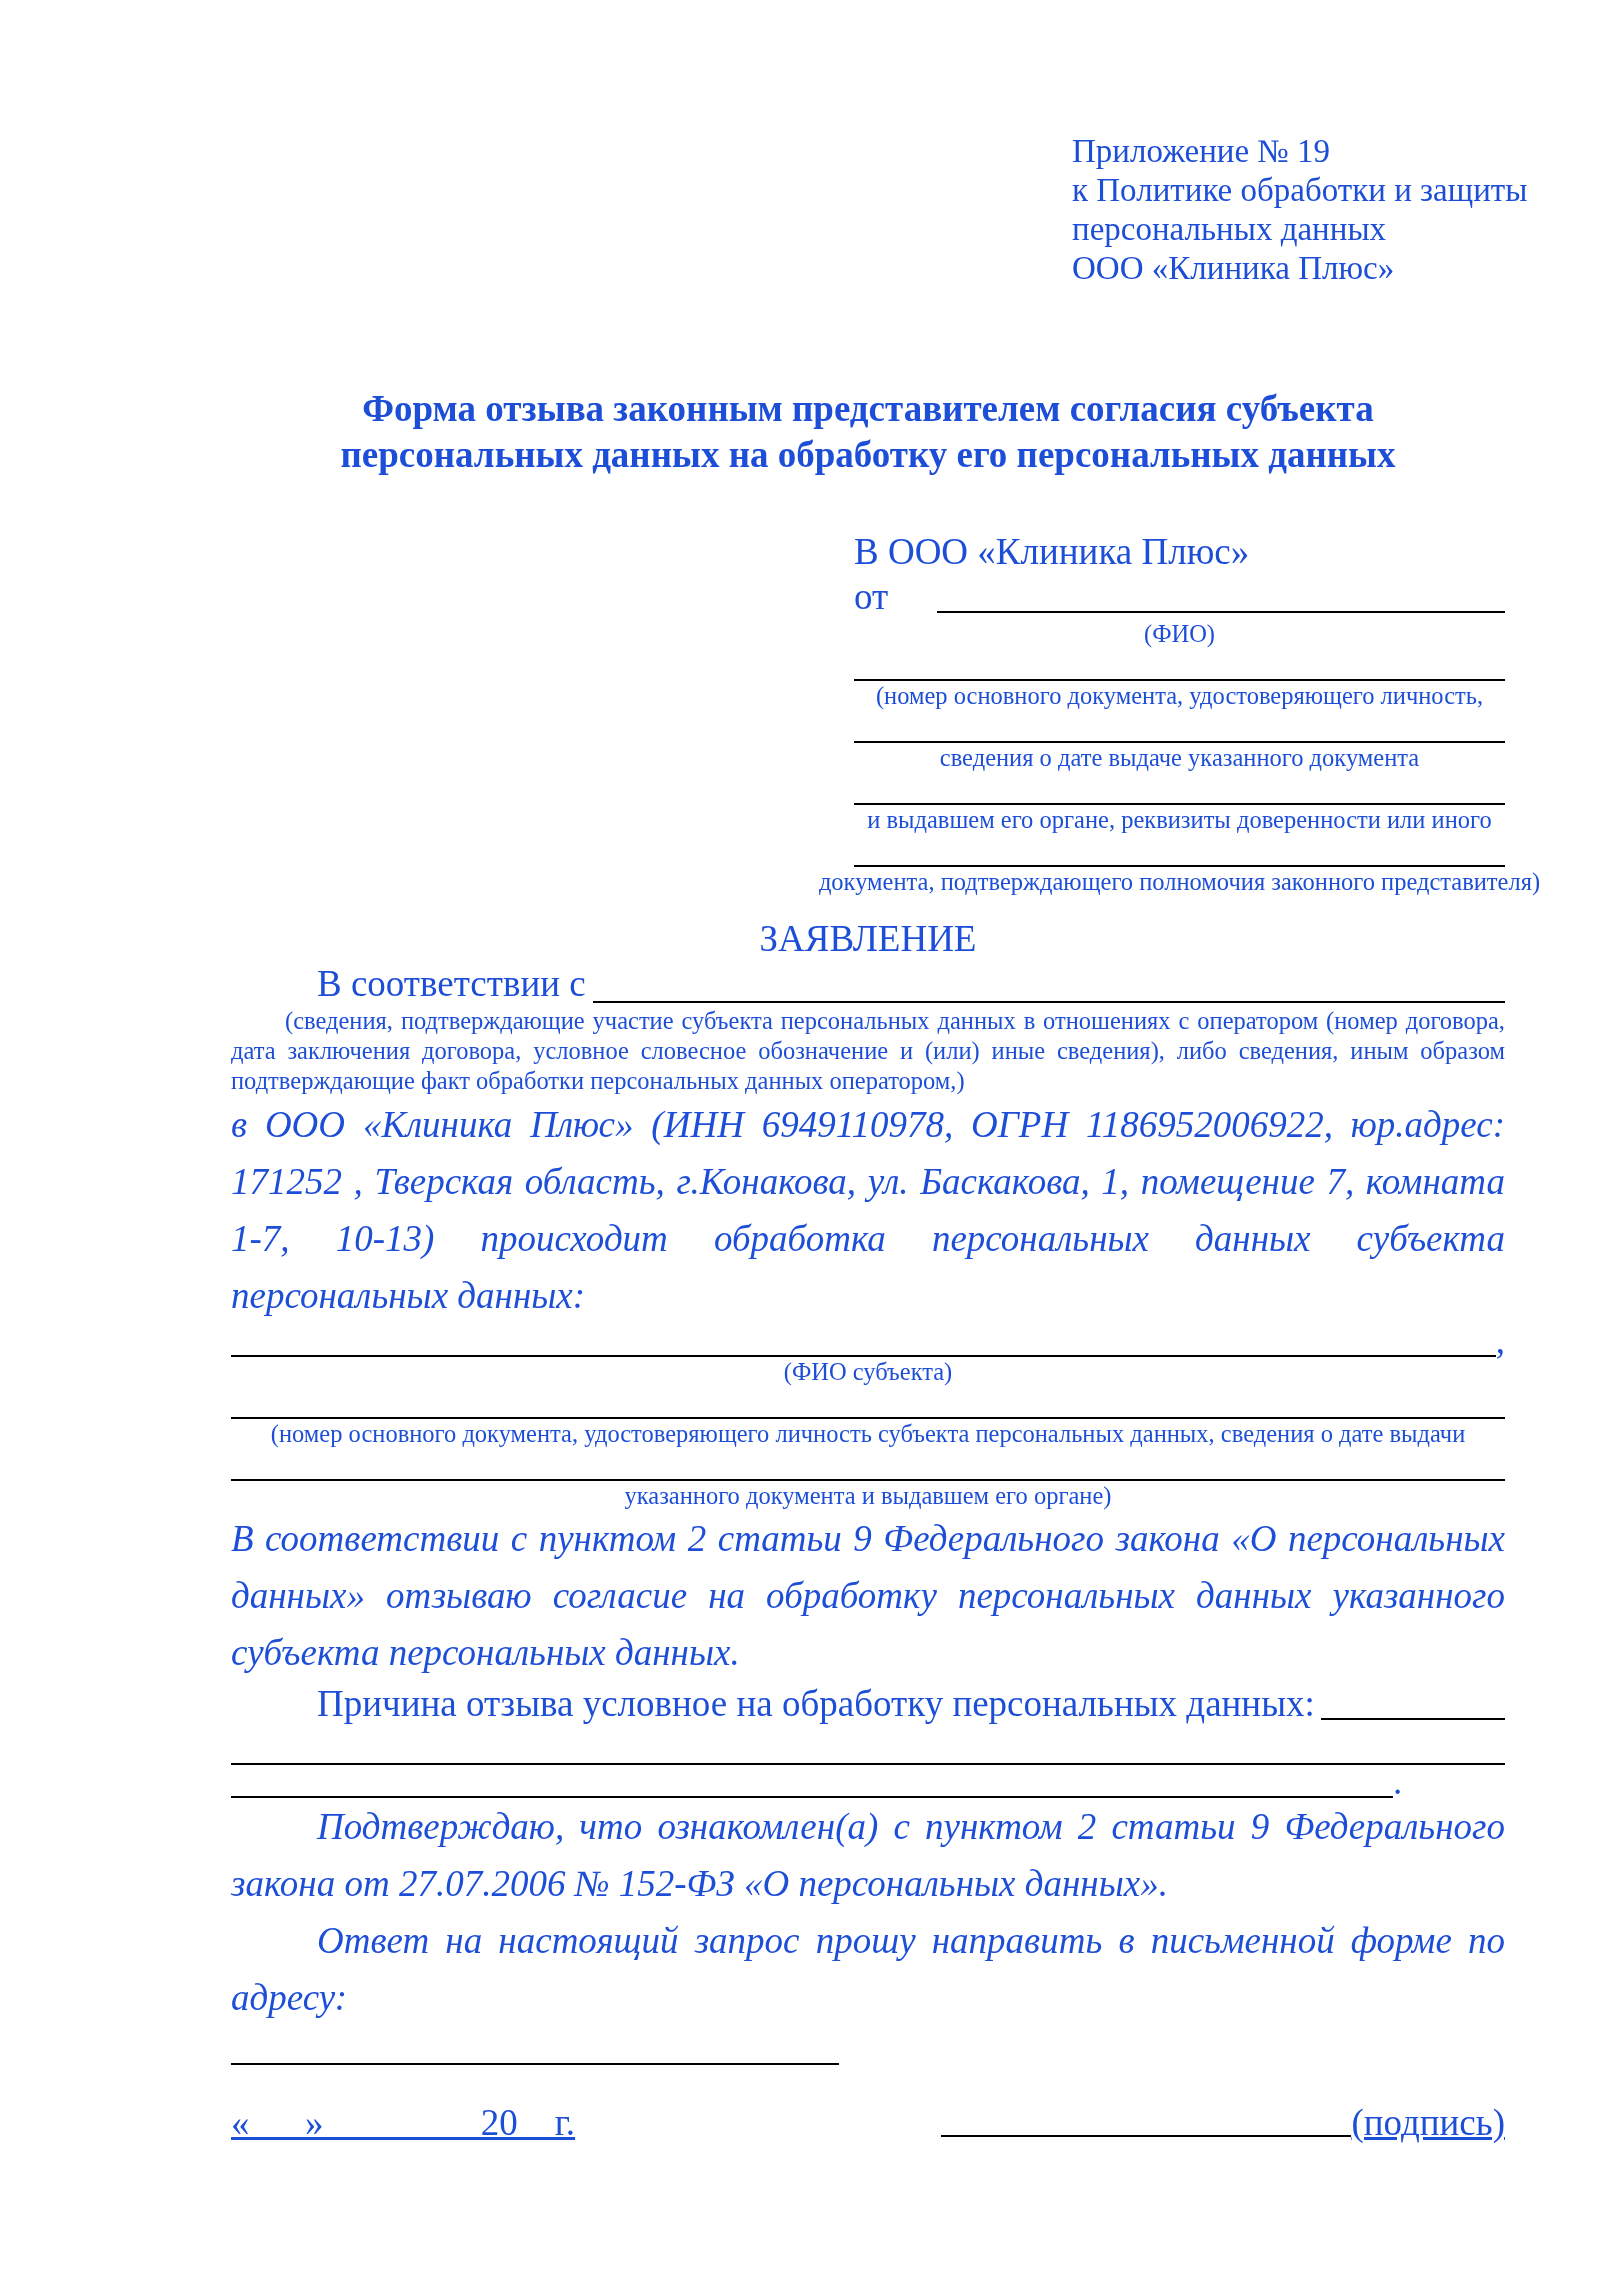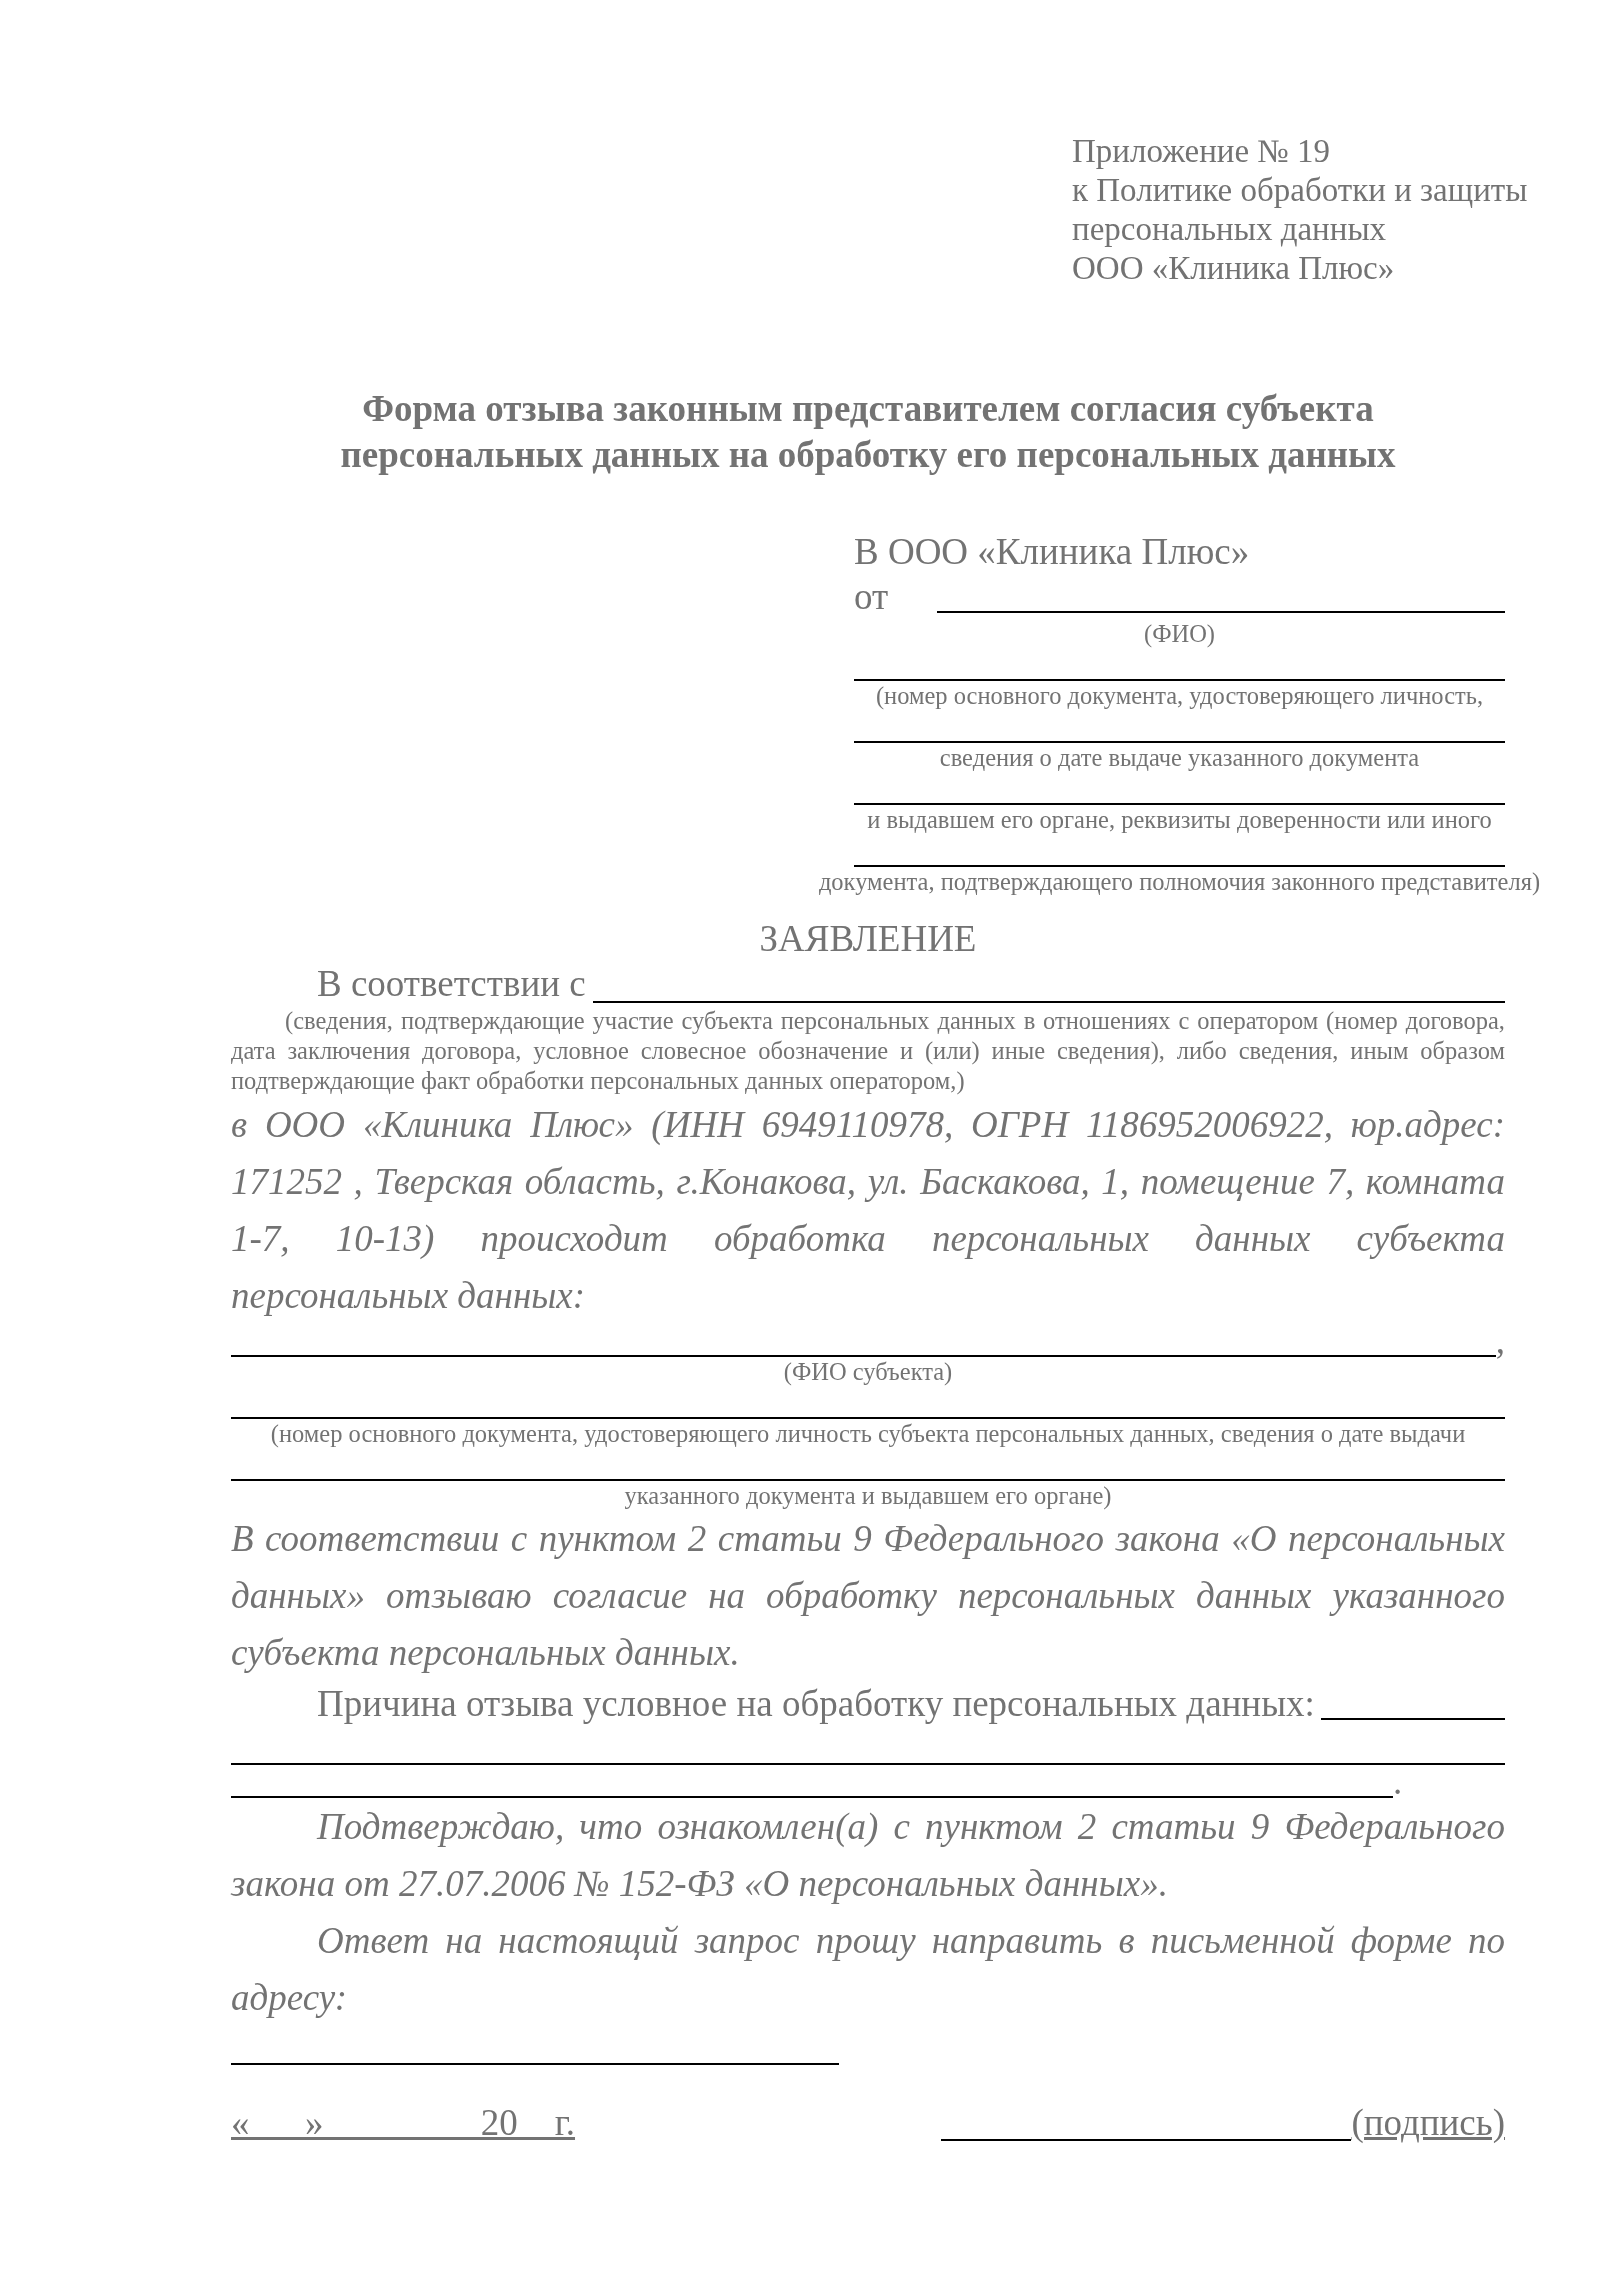--- a/index.html
+++ b/index.html
@@ -4,21 +4,21 @@
 <style>
   html,body { margin:0; padding:0; background:#ffffff; }
   .page {
     position: relative;
     width: 1621px;
     height: 2293px;
     background: #ffffff;
     box-sizing: border-box;
     padding: 132px 116px 0 231px;
     font-family: "Liberation Serif", "DejaVu Serif", serif;
-    color: #737373;
+    color: #1d4ed8;
     overflow: hidden;
   }
 
   
   .hdr-block { margin-left: 841px; font-size: 33px; line-height: 39px; white-space: nowrap; }
 
   
   .doc-title { margin-top: 98px; text-align: center; font-weight: bold; font-size: 37px; line-height: 46px; }
 
   
@@ -50,21 +50,21 @@
 
   .blank-line1 { margin-top: 15.7px; height: 21.6px; border-bottom: 2.9px solid #000; }
   .blank2-row { display: flex; align-items: flex-end; font-size: 37px; line-height: 33px; }
   .blank2 { width: 1162px; height: 29px; border-bottom: 2.9px solid #000; }
 
   .reply-row { display: flex; align-items: flex-start; font-size: 37px; line-height: 45px; }
   .reply-line { flex: 0 0 608px; height: 37px; border-bottom: 2.9px solid #000; }
 
   
   .footer-row { display: flex; justify-content: space-between; align-items: flex-start; margin-top: 35px; font-size: 37px; line-height: 45px; text-decoration: underline; }
-  .sig-group { display: flex; align-items: center; }
+  .sig-group { display: flex; align-items: flex-start; }
   .sig-line { width: 410px; height: 35px; border-bottom: 2.9px solid #000; }
   .date-cell { white-space: nowrap; }
 </style>
 </head>
 <body>
 
 <div class="page">
 
   <div class="hdr-block">
     <div>Приложение № 19</div>

